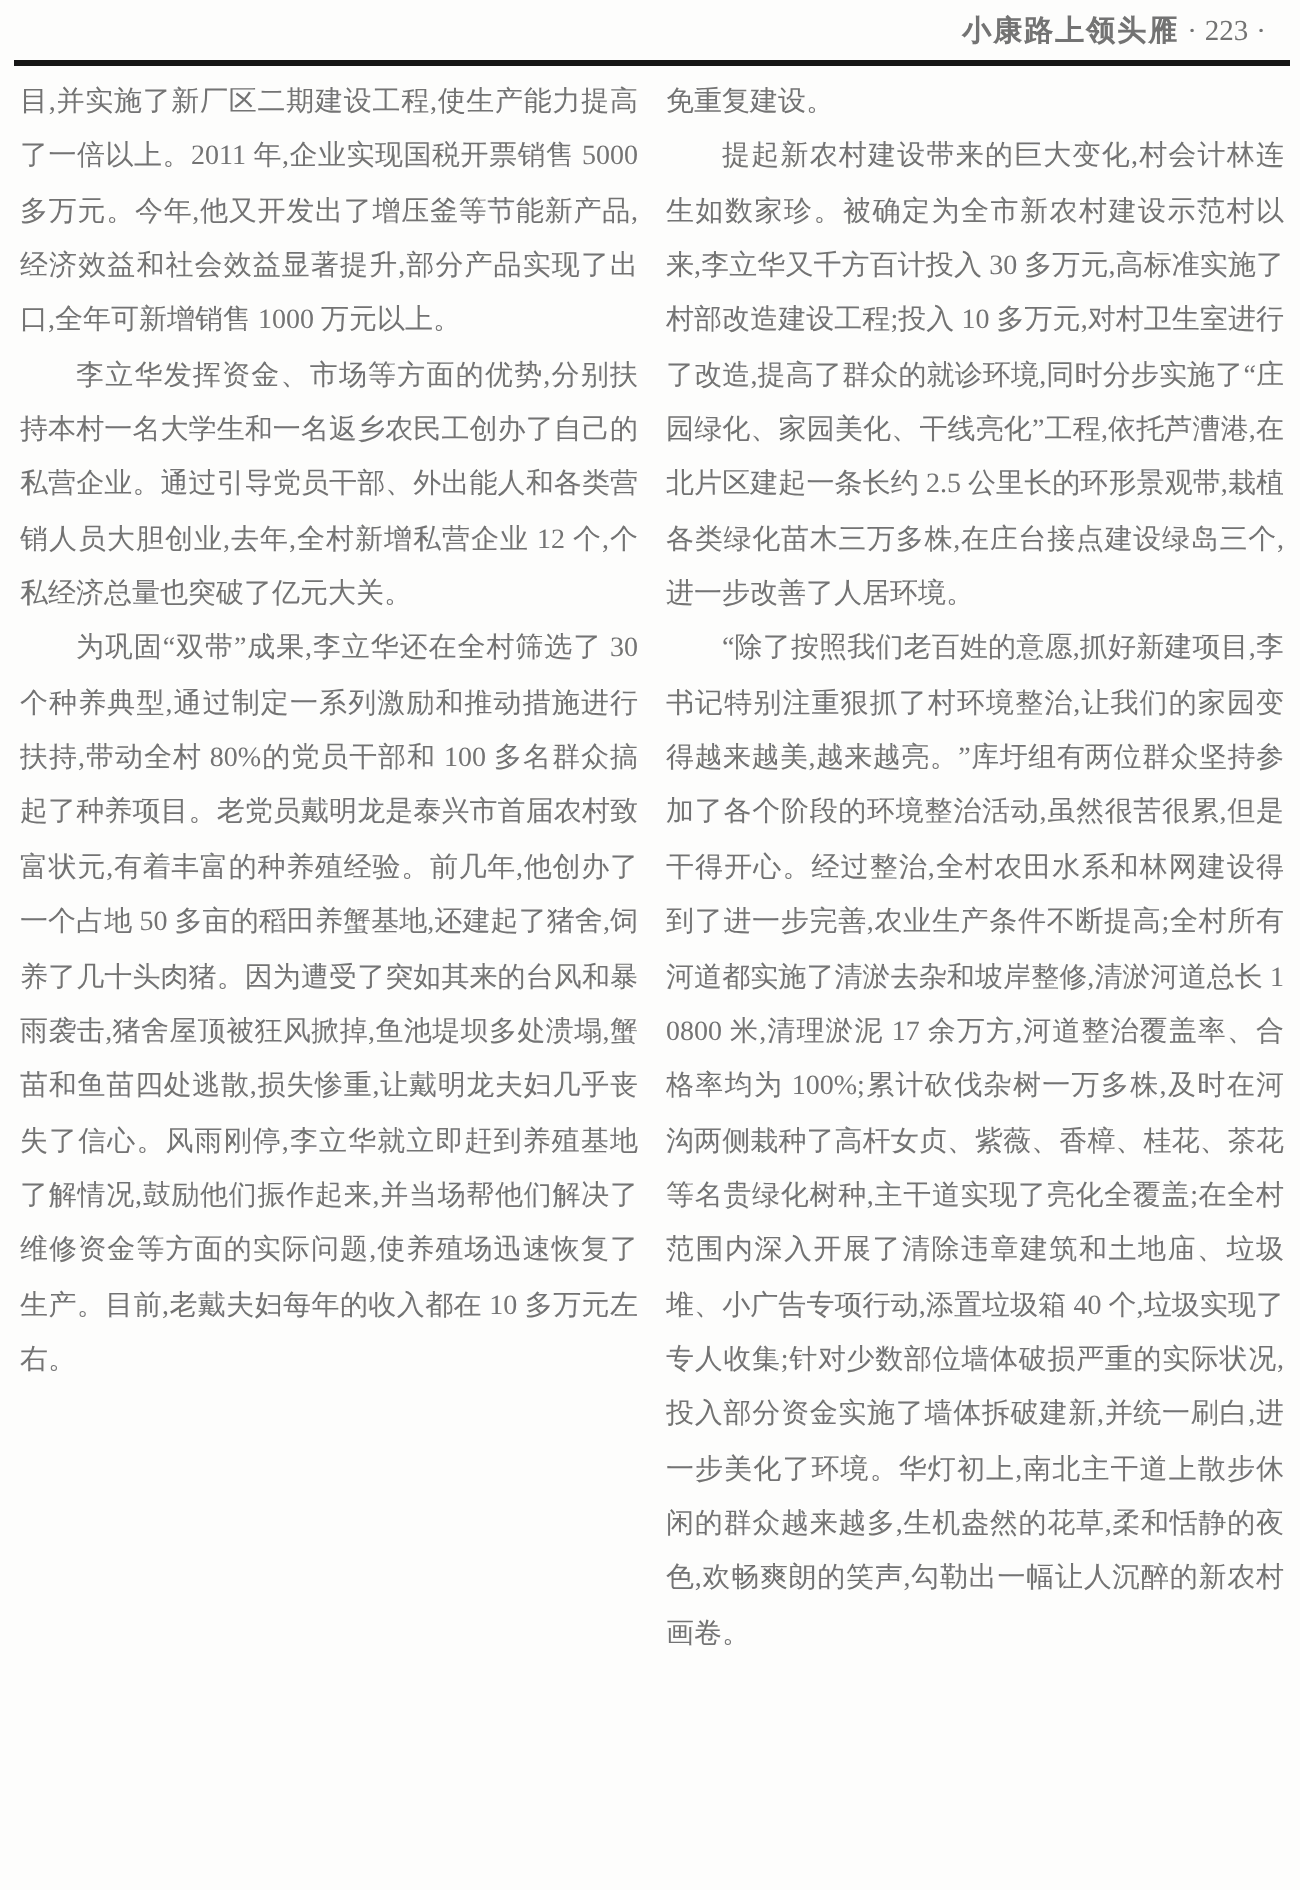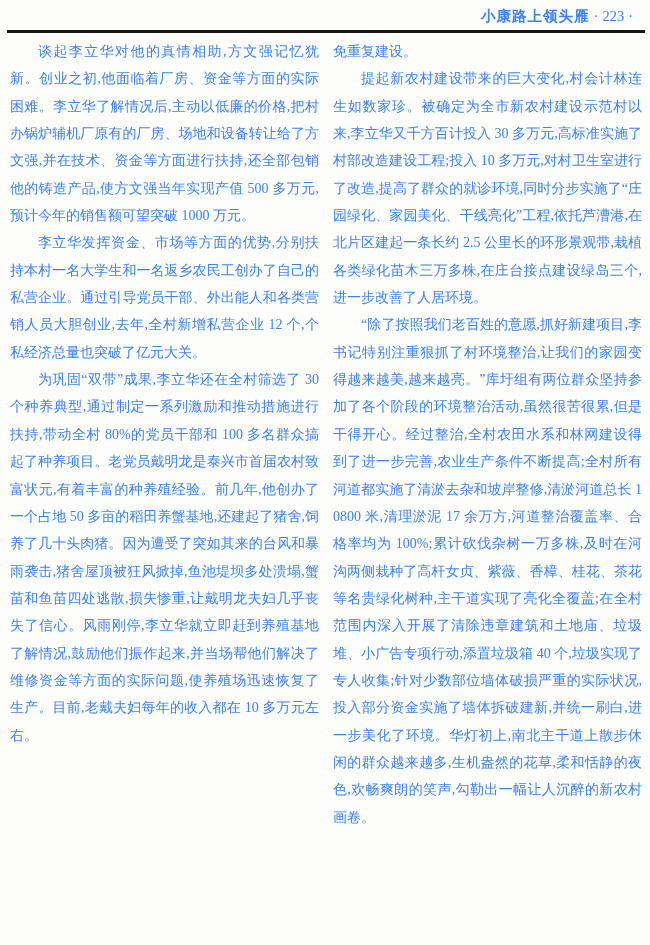--- a/index.html
+++ b/index.html
@@ -1,21 +1,21 @@
 <!DOCTYPE html>
 <html lang="zh"><head>
 <meta charset="utf-8">
 <style>
   html, body { margin: 0; padding: 0; background: #e8e8e8; }
   .page {
     position: relative;
     width: 650px;
     height: 945px;
     background: #fdfdfc;
-    color: #3b82f6;
+    color: #737373;
     overflow: hidden;
     font-family: "Liberation Serif", "DejaVu Serif", serif;
     box-sizing: border-box;
   }
   .running-header {
     position: absolute;
     top: 6px;
     right: 13px;
     font-size: 14.5px;
     line-height: 20px;
@@ -66,21 +66,21 @@
 
   <div class="running-header">
     <span class="running-title">小康路上领头雁</span><span class="header-dot">·</span><span class="page-number">223</span><span class="header-dot">·</span>
   </div>
 
   <div class="header-rule"></div>
 
   <div class="columns">
 
     <div class="col">
-      <p>谈起李立华对他的真情相助,方文强记忆犹新。创业之初,他面临着厂房、资金等方面的实际困难。李立华了解情况后,主动以低廉的价格,把村办锅炉辅机厂原有的厂房、场地和设备转让给了方文强,并在技术、资金等方面进行扶持,还全部包销他的铸造产品,使方文强当年实现产值 500 多万元,预计今年的销售额可望突破 1000 万元。</p>
+      <p class="cont">目,并实施了新厂区二期建设工程,使生产能力提高了一倍以上。2011 年,企业实现国税开票销售 5000 多万元。今年,他又开发出了增压釜等节能新产品,经济效益和社会效益显著提升,部分产品实现了出口,全年可新增销售 1000 万元以上。</p>
       <p>李立华发挥资金、市场等方面的优势,分别扶持本村一名大学生和一名返乡农民工创办了自己的私营企业。通过引导党员干部、外出能人和各类营销人员大胆创业,去年,全村新增私营企业 12 个,个私经济总量也突破了亿元大关。</p>
       <p>为巩固“双带”成果,李立华还在全村筛选了 30 个种养典型,通过制定一系列激励和推动措施进行扶持,带动全村 80%的党员干部和 100 多名群众搞起了种养项目。老党员戴明龙是泰兴市首届农村致富状元,有着丰富的种养殖经验。前几年,他创办了一个占地 50 多亩的稻田养蟹基地,还建起了猪舍,饲养了几十头肉猪。因为遭受了突如其来的台风和暴雨袭击,猪舍屋顶被狂风掀掉,鱼池堤坝多处溃塌,蟹苗和鱼苗四处逃散,损失惨重,让戴明龙夫妇几乎丧失了信心。风雨刚停,李立华就立即赶到养殖基地了解情况,鼓励他们振作起来,并当场帮他们解决了维修资金等方面的实际问题,使养殖场迅速恢复了生产。目前,老戴夫妇每年的收入都在 10 多万元左右。</p>
 
     </div>
 
     <div class="col">
       <p class="cont">免重复建设。</p>
       <p>提起新农村建设带来的巨大变化,村会计林连生如数家珍。被确定为全市新农村建设示范村以来,李立华又千方百计投入 30 多万元,高标准实施了村部改造建设工程;投入 10 多万元,对村卫生室进行了改造,提高了群众的就诊环境,同时分步实施了“庄园绿化、家园美化、干线亮化”工程,依托芦漕港,在北片区建起一条长约 2.5 公里长的环形景观带,栽植各类绿化苗木三万多株,在庄台接点建设绿岛三个,进一步改善了人居环境。</p>
       <p>“除了按照我们老百姓的意愿,抓好新建项目,李书记特别注重狠抓了村环境整治,让我们的家园变得越来越美,越来越亮。”库圩组有两位群众坚持参加了各个阶段的环境整治活动,虽然很苦很累,但是干得开心。经过整治,全村农田水系和林网建设得到了进一步完善,农业生产条件不断提高;全村所有河道都实施了清淤去杂和坡岸整修,清淤河道总长 10800 米,清理淤泥 17 余万方,河道整治覆盖率、合格率均为 100%;累计砍伐杂树一万多株,及时在河沟两侧栽种了高杆女贞、紫薇、香樟、桂花、茶花等名贵绿化树种,主干道实现了亮化全覆盖;在全村范围内深入开展了清除违章建筑和土地庙、垃圾堆、小广告专项行动,添置垃圾箱 40 个,垃圾实现了专人收集;针对少数部位墙体破损严重的实际状况,投入部分资金实施了墙体拆破建新,并统一刷白,进一步美化了环境。华灯初上,南北主干道上散步休闲的群众越来越多,生机盎然的花草,柔和恬静的夜色,欢畅爽朗的笑声,勾勒出一幅让人沉醉的新农村画卷。</p>
 

